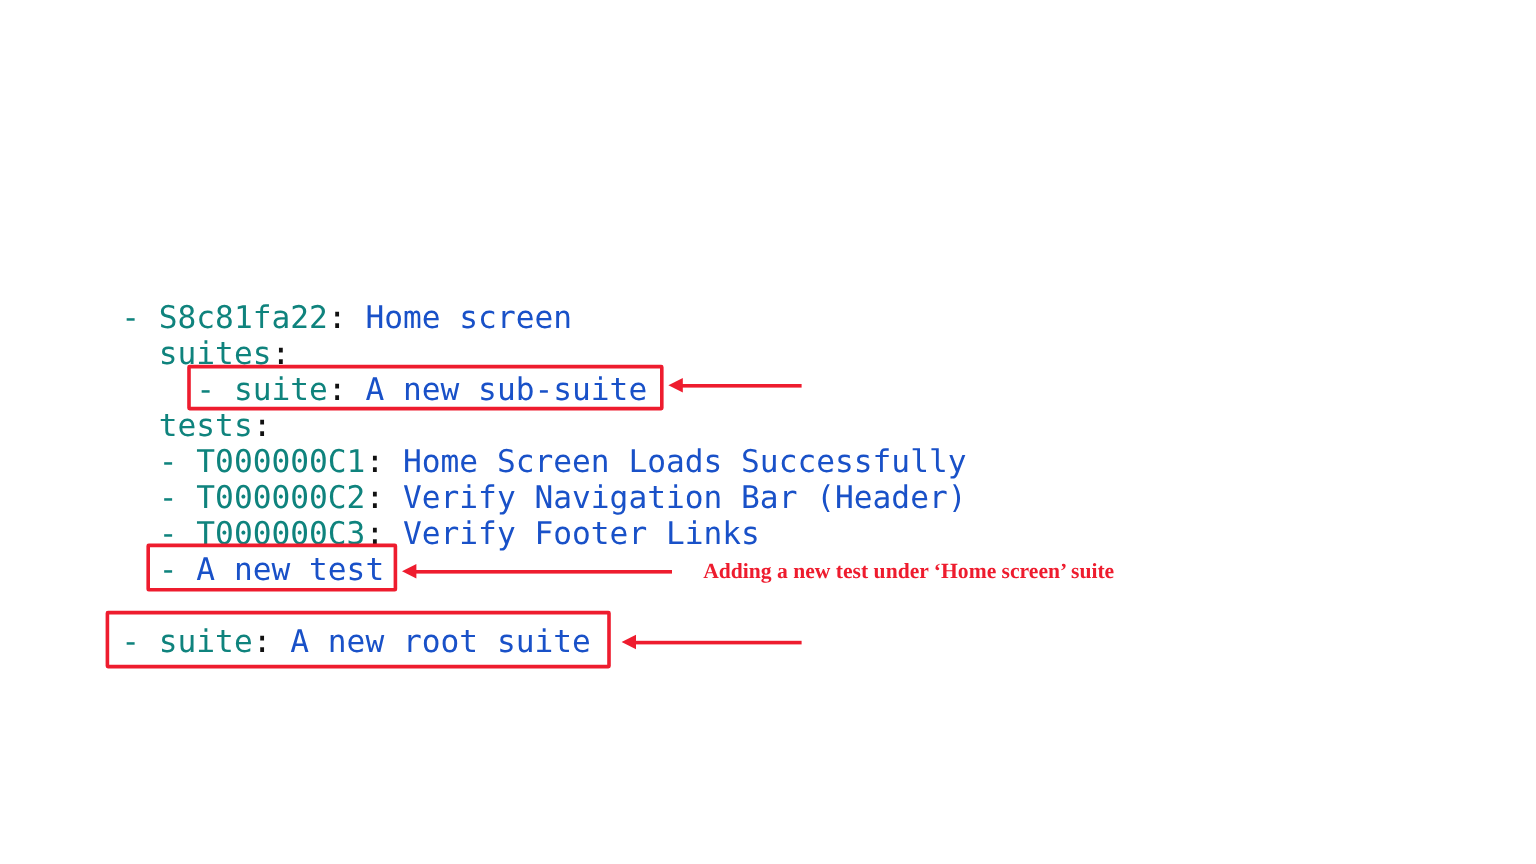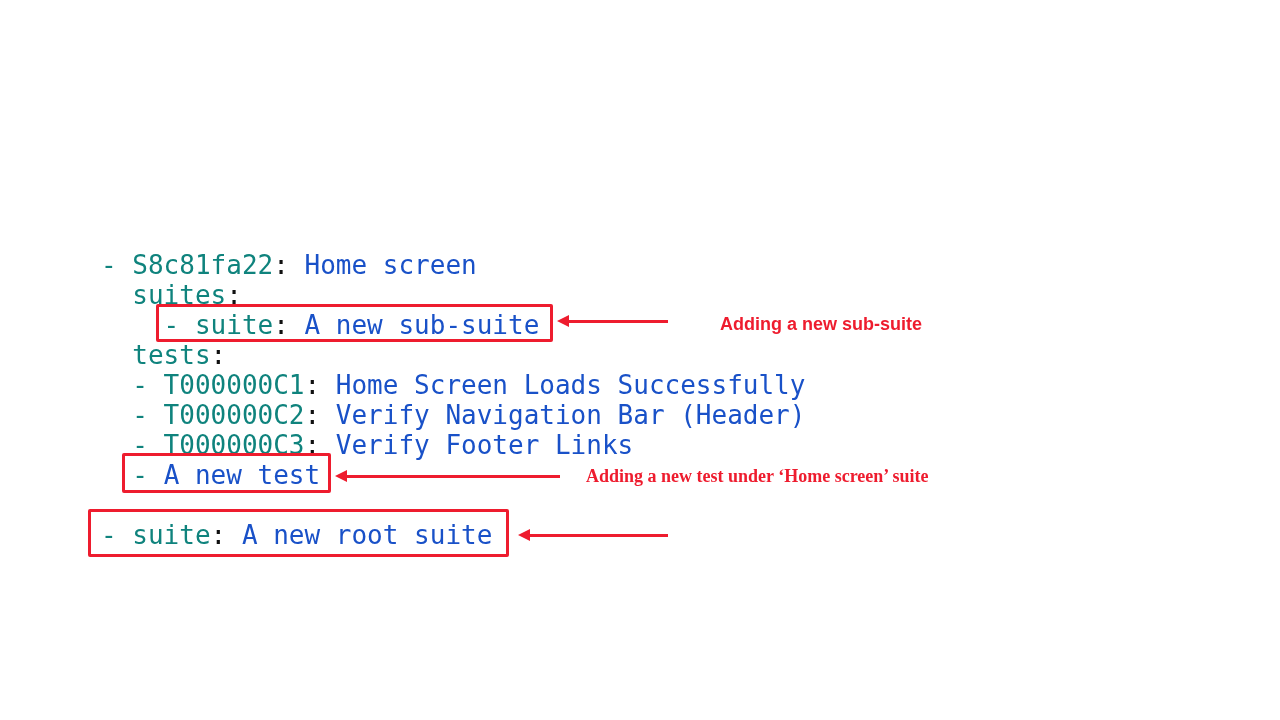--- a/index.html
+++ b/index.html
@@ -91,16 +91,15 @@
   <div class="arrow arrow-sub-suite">
     <span class="arrowhead"></span>
   </div>
   <div class="arrow arrow-new-test">
     <span class="arrowhead"></span>
   </div>
   <div class="arrow arrow-root-suite">
     <span class="arrowhead"></span>
   </div>
 
-  <div class="callout callout-sub-suite">Adding a new sub-suite</div>
   <div class="callout callout-new-test">Adding a new test under ‘Home screen’ suite</div>
 
 </div>
 
 </body></html>

